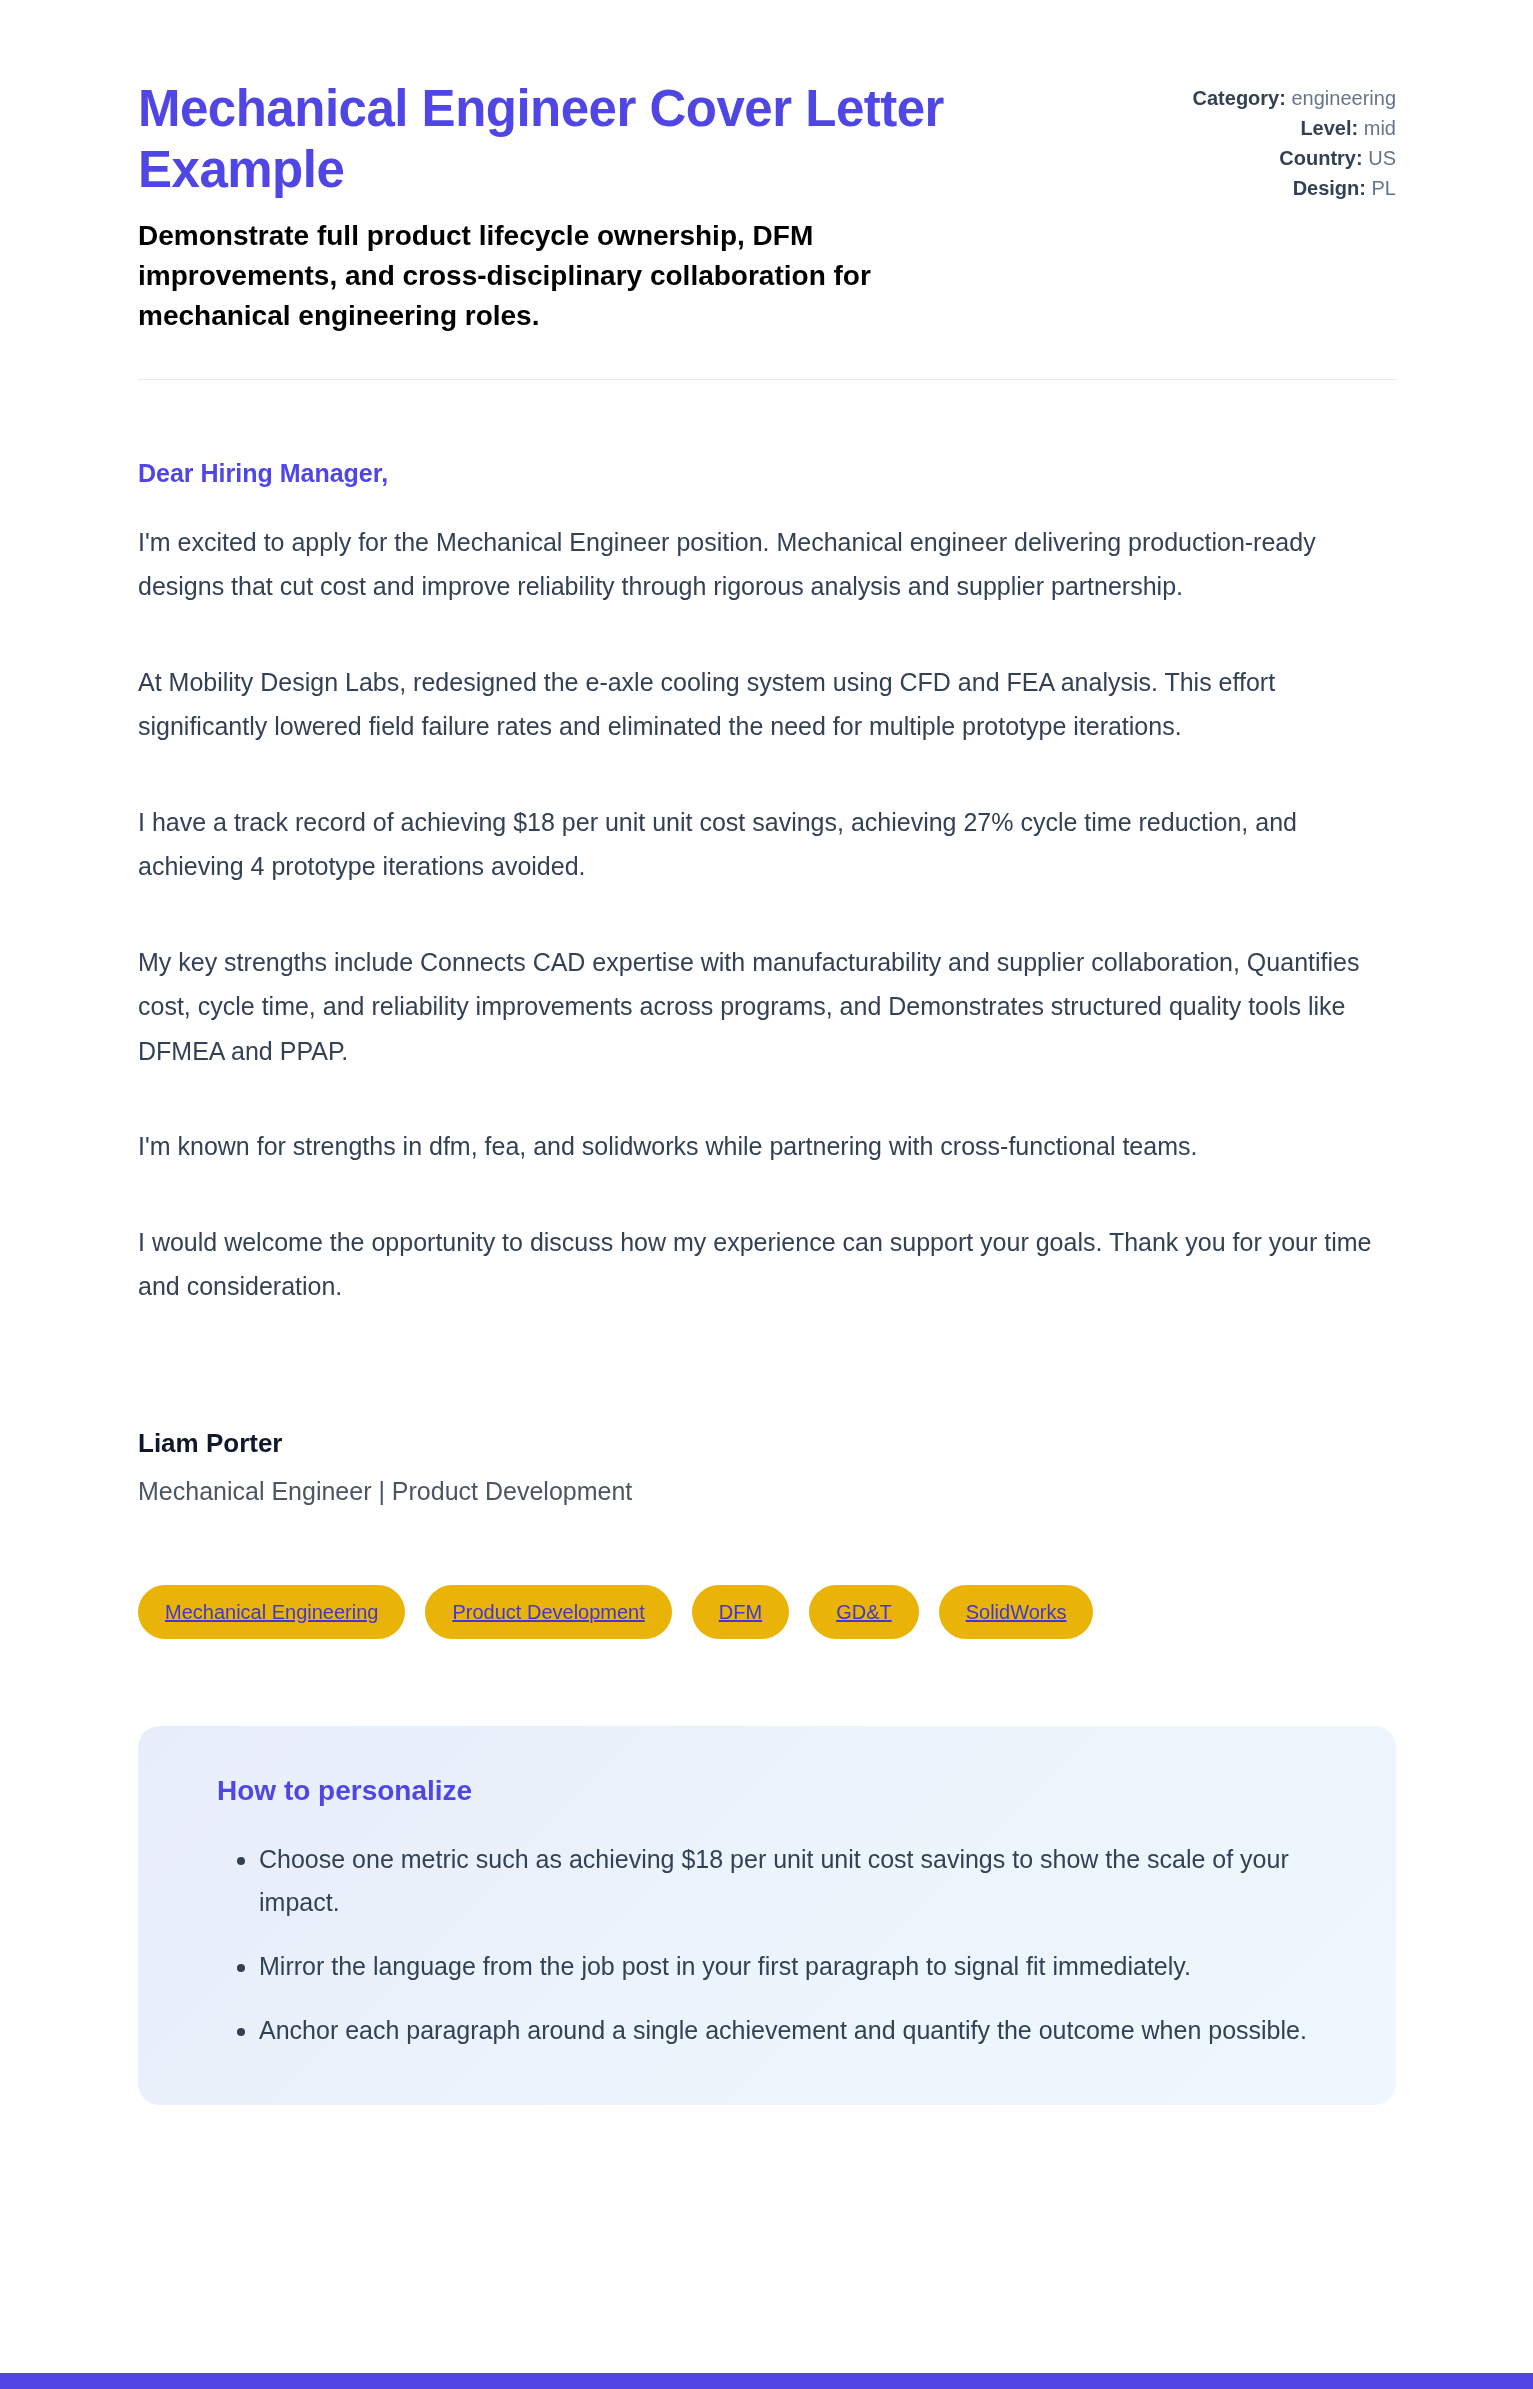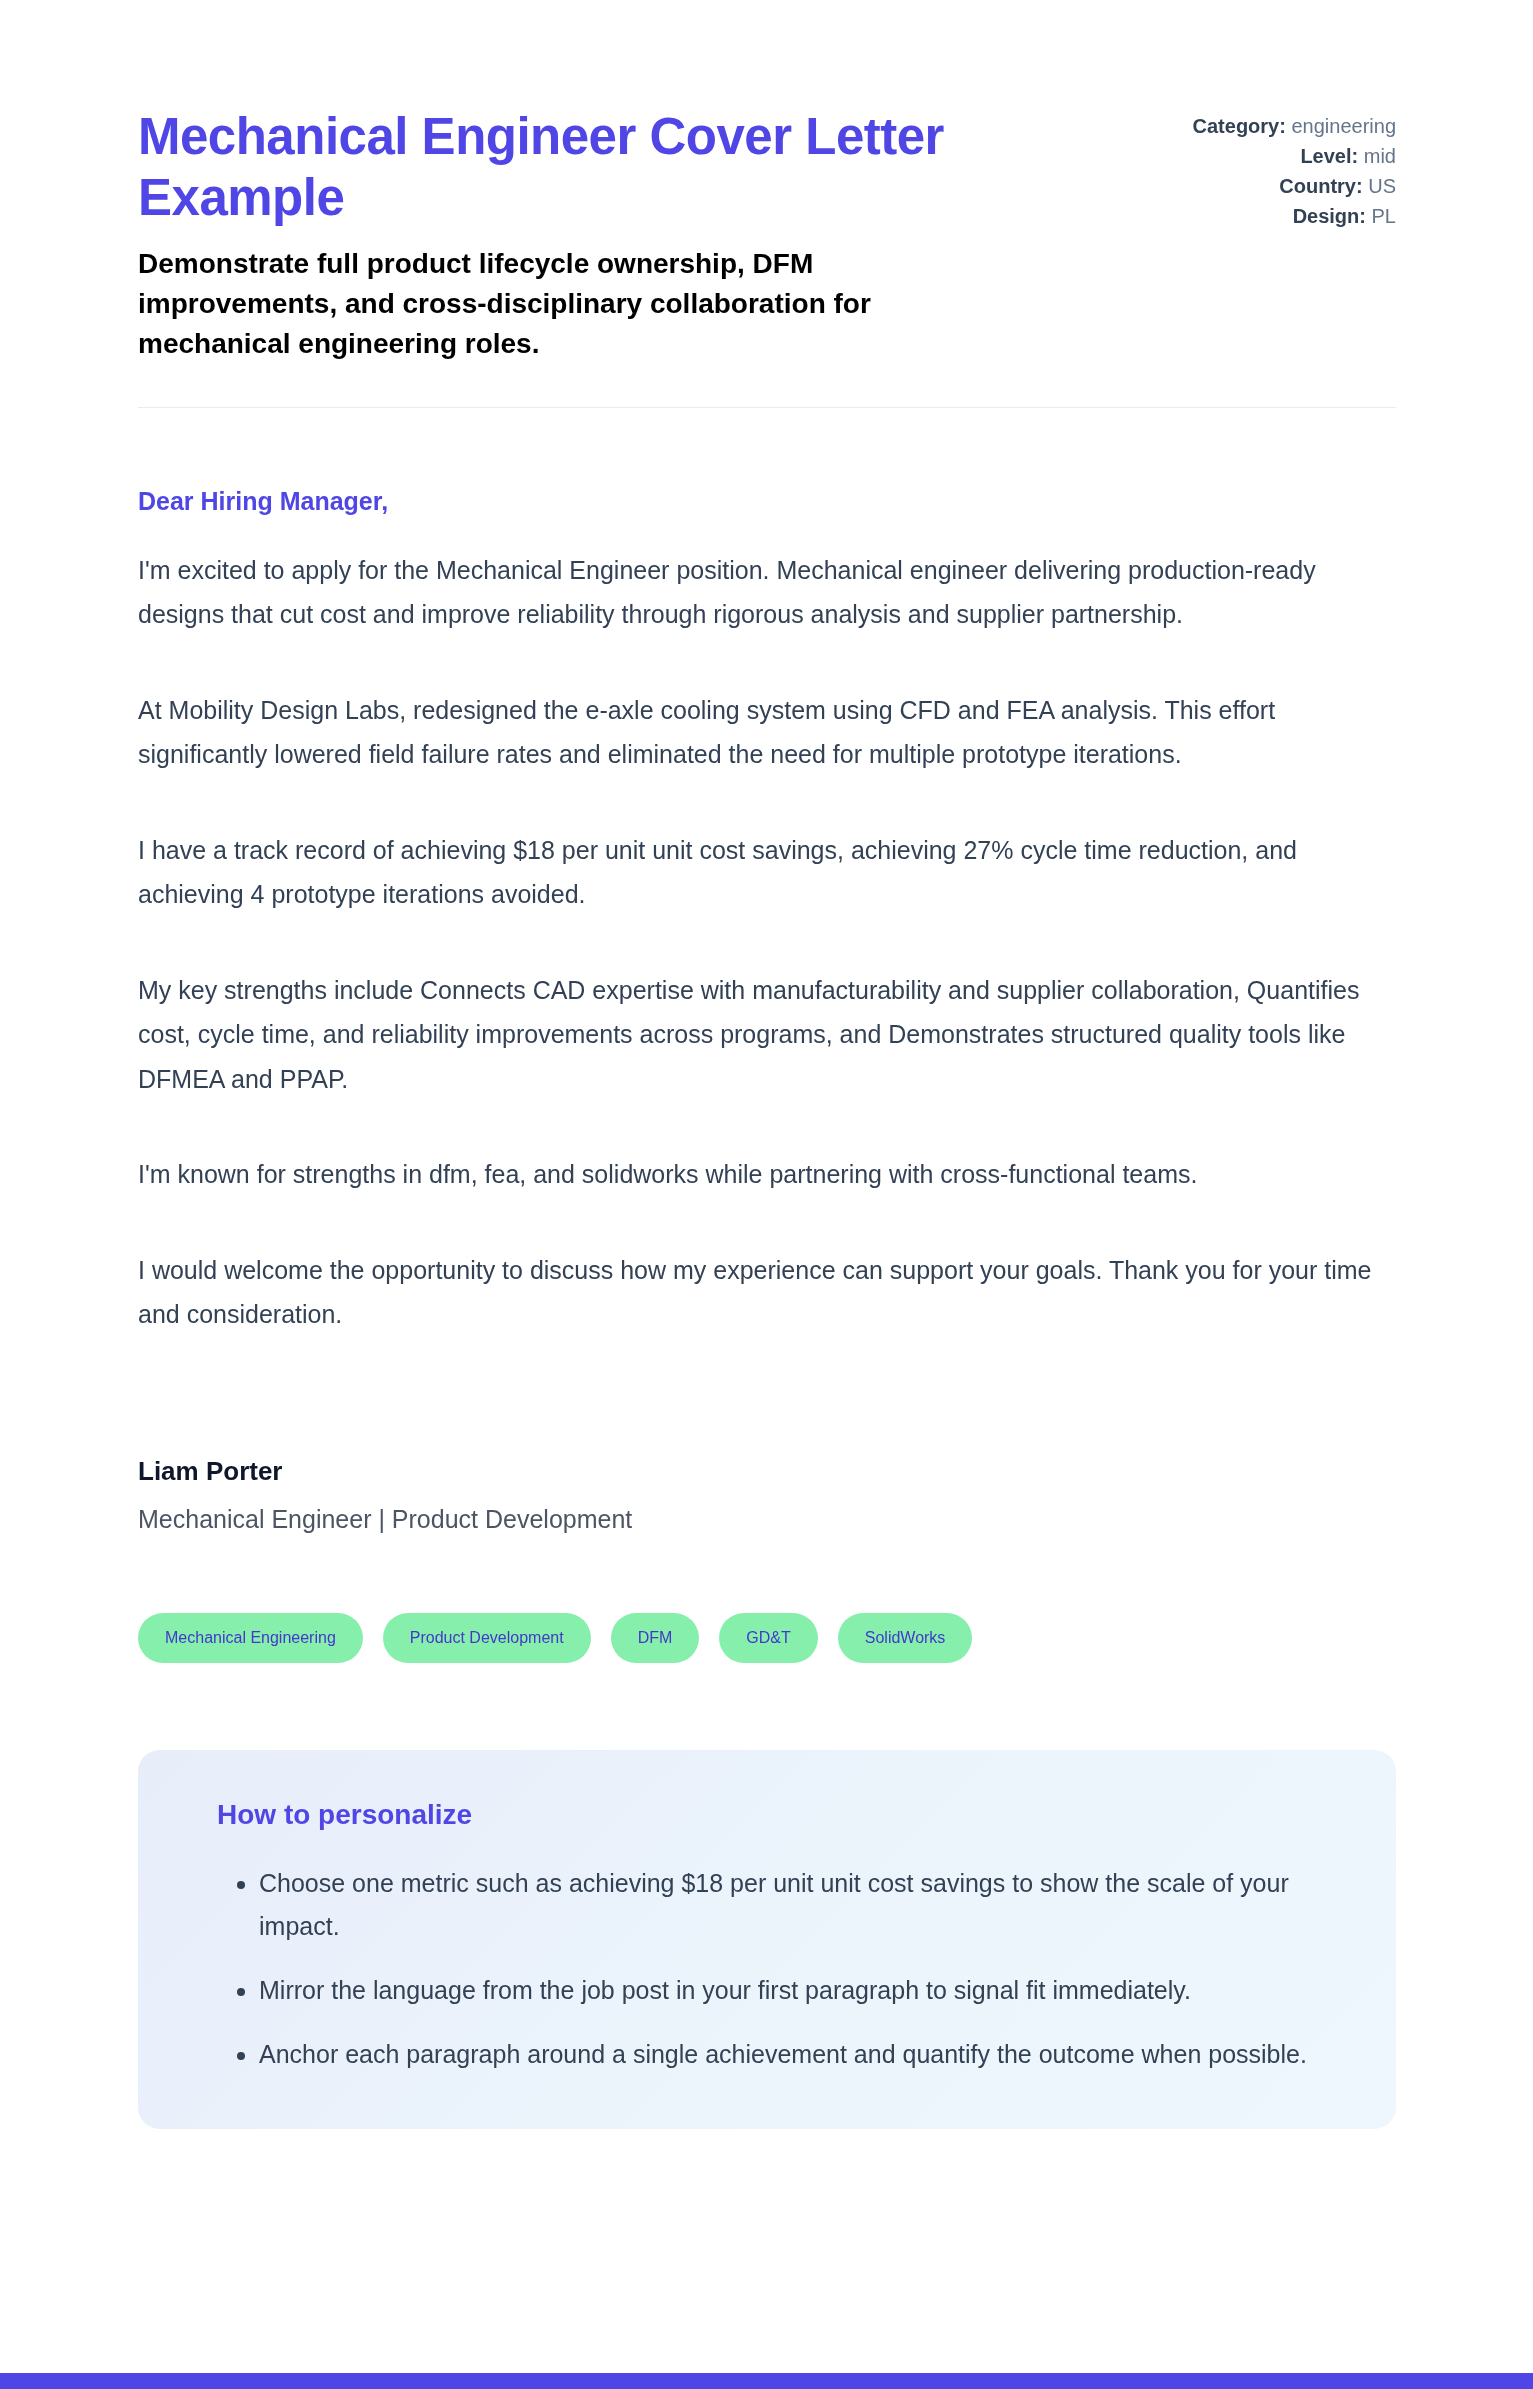--- a/index.html
+++ b/index.html
@@ -23,21 +23,20 @@
     padding-top: 78px;
     flex: 1 0 auto;
   }
 
   
   .header {
     display: flex;
     justify-content: space-between;
     align-items: flex-start;
     gap: 54px;
-    margin-top: 28px;
   }
   .header-left { max-width: 970px; }
   .page-title {
     margin: 0;
     font-size: 51px;
     line-height: 1.2;
     font-weight: 800;
     color: #4f46e5;
     letter-spacing: -0.5px;
   }
@@ -98,28 +97,29 @@
 
   
   .tags {
     margin-top: 79px;
     display: flex;
     flex-wrap: wrap;
     gap: 20px;
   }
   .tag {
     display: inline-block;
-    background: #86efac;
+    background: #eab308;
     color: #4338ca;
-    font-size: 16px;
+    font-size: 20px;
     line-height: 1;
     padding: 17px 27px;
     border-radius: 9023px;
     cursor: pointer;
     white-space: nowrap;
+    text-decoration: underline;
   }
 
   
   .personalize-card {
     margin-top: 87px;
     border-radius: 21.7px;
     background: linear-gradient(135deg, #e8edfa 0%, #ecf5fc 60%, #eef7fd 100%);
     padding: 49px 79px 52px;
   }
   .personalize-title {

